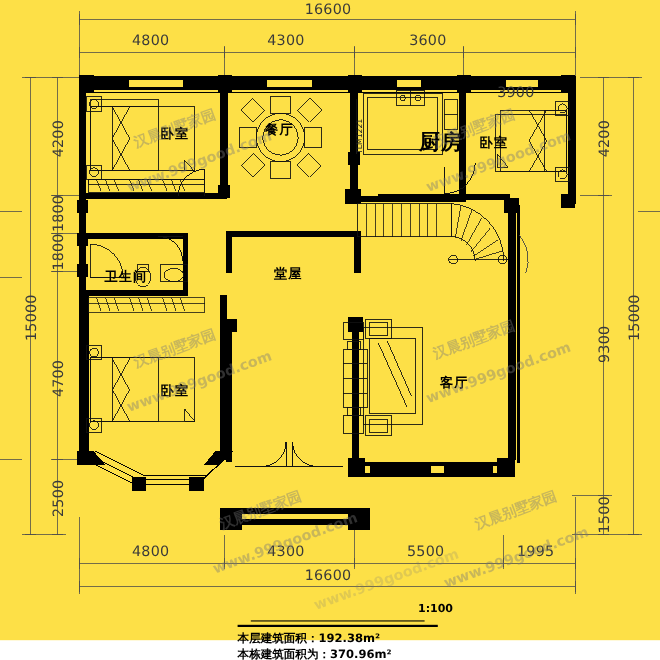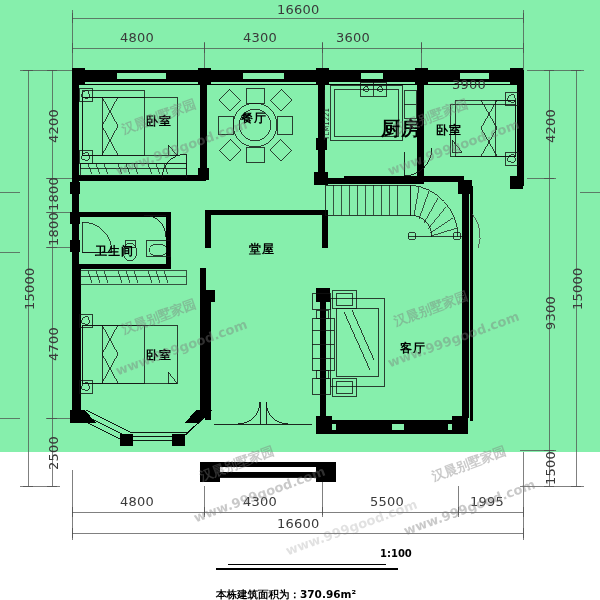--- a/index.html
+++ b/index.html
@@ -1,18 +1,18 @@
 <!DOCTYPE html>
 <html><head>
 <meta charset="utf-8">
 <style>
   html,body{margin:0;padding:0;background:#ffffff;}
   body{width:600px;height:600px;overflow:hidden;
        font-family:"DejaVu Sans","Liberation Sans",sans-serif;color:#000;}
-  #stage{position:relative;width:600px;height:452px;background:#86efac;}
+  #stage{position:relative;width:600px;height:582px;background:#fde047;}
 
   
   .dim{position:absolute;font-size:11px;color:#3a3a3a;letter-spacing:.2px;
        font-family:"DejaVu Sans","Liberation Sans",sans-serif;white-space:nowrap;}
   .dim.vert{transform-origin:0 0;}
 
   
   .room{position:absolute;font-size:12px;font-weight:bold;color:#000;
         white-space:nowrap;letter-spacing:1px;
         font-family:"DejaVu Sans","Liberation Sans",sans-serif;}
@@ -433,21 +433,21 @@
         <line x1="0" y1="418" x2="20" y2="418"></line>
         <line x1="580" y1="192" x2="600" y2="192"></line>
       </g>
 
     </g>
   </svg>
 
   <div class="dim" style="left:277px;top:2px;font-size:13px;">16600</div>
   <div class="dim" style="left:120px;top:30px;font-size:13px;">4800</div>
   <div class="dim" style="left:243px;top:30px;font-size:13px;">4300</div>
-  <div class="dim" style="left:336px;top:30px;font-size:13px;">3600</div>
+  <div class="dim" style="left:372px;top:30px;font-size:13px;">3600</div>
   <div class="dim" style="left:452px;top:30px;font-size:13px;margin-top:47px;">3900</div>
 
   <div class="dim vert" style="left:22px;top:310px;transform:rotate(-90deg);font-size:13px;">15000</div>
   <div class="dim vert" style="left:46px;top:143px;transform:rotate(-90deg);font-size:13px;">4200</div>
   <div class="dim vert" style="left:46px;top:211px;transform:rotate(-90deg);font-size:13px;">1800</div>
   <div class="dim vert" style="left:46px;top:246px;transform:rotate(-90deg);font-size:13px;">1800</div>
   <div class="dim vert" style="left:46px;top:361px;transform:rotate(-90deg);font-size:13px;">4700</div>
   <div class="dim vert" style="left:46px;top:470px;transform:rotate(-90deg);font-size:13px;">2500</div>
 
   <div class="dim vert" style="left:570px;top:310px;transform:rotate(-90deg);font-size:13px;">15000</div>
@@ -469,20 +469,21 @@
   <div class="room" style="left:249px;top:241px;">堂屋</div>
   <div class="room" style="left:146px;top:347px;">卧室</div>
   <div class="room" style="left:400px;top:340px;">客厅</div>
 
   <div class="tiny-v" style="left:323px;top:140px;">TLM1221</div>
 
   <div class="title-scale" style="left:344px;top:548px;">1:100</div>
   <div class="title-rule" style="left:228px;top:564px;width:158px;height:1px;"></div>
   <div class="title-rule" style="left:216px;top:568px;width:182px;height:2px;"></div>
 
+  <div class="area-line" style="left:216px;top:574px;">本层建筑面积：192.38m²</div>
   <div class="area-line" style="left:216px;top:588px;">本栋建筑面积为：370.96m²</div>
 
   <div class="wm wm-cn" style="left:120px;top:108px;transform:rotate(-20deg);">汉晨别墅家园</div>
   <div class="wm wm-url" style="left:112px;top:140px;transform:rotate(-20deg);">www.999good.com</div>
 
   <div class="wm wm-cn" style="left:392px;top:108px;transform:rotate(-20deg);">汉晨别墅家园</div>
   <div class="wm wm-url" style="left:384px;top:140px;transform:rotate(-20deg);">www.999good.com</div>
 
   <div class="wm wm-cn" style="left:120px;top:308px;transform:rotate(-20deg);">汉晨别墅家园</div>
   <div class="wm wm-url" style="left:112px;top:340px;transform:rotate(-20deg);">www.999good.com</div>

